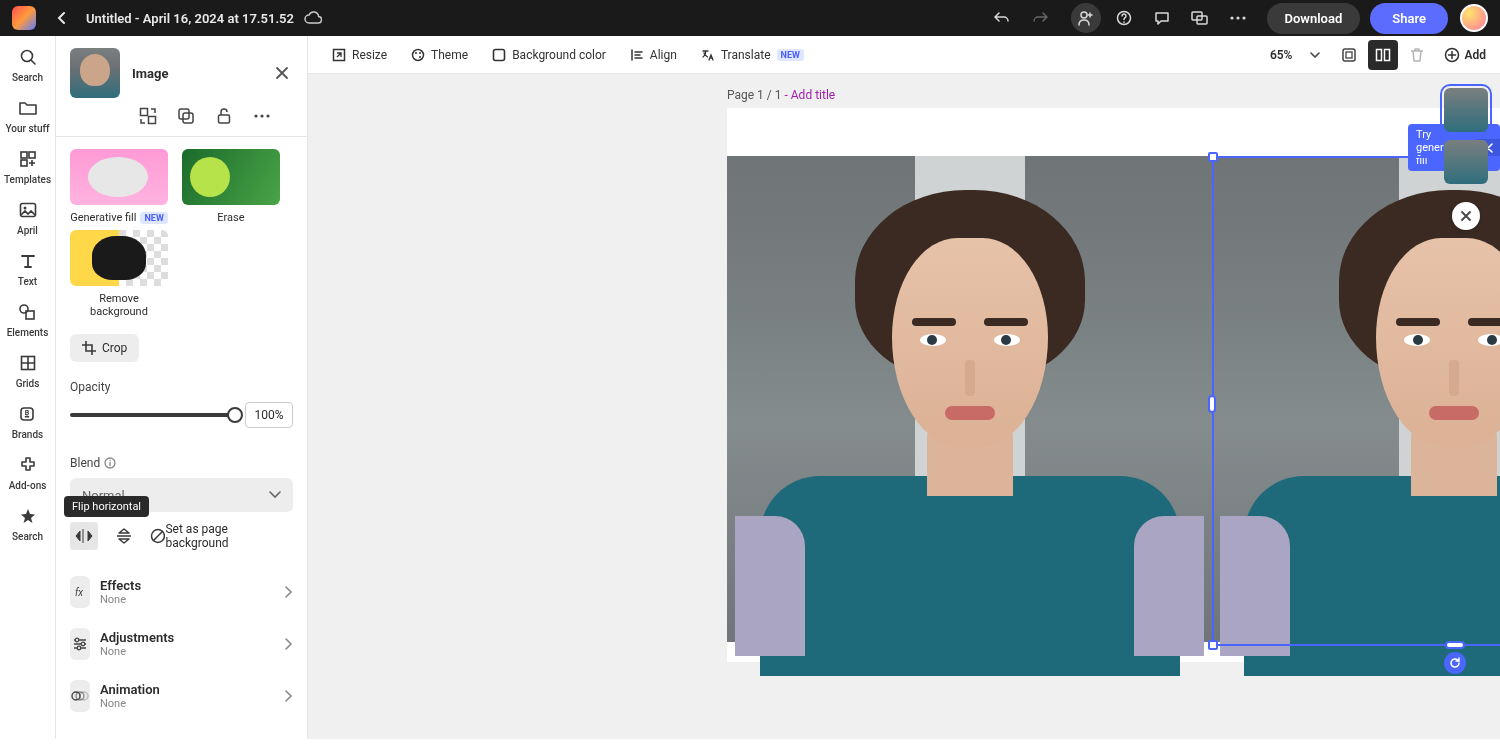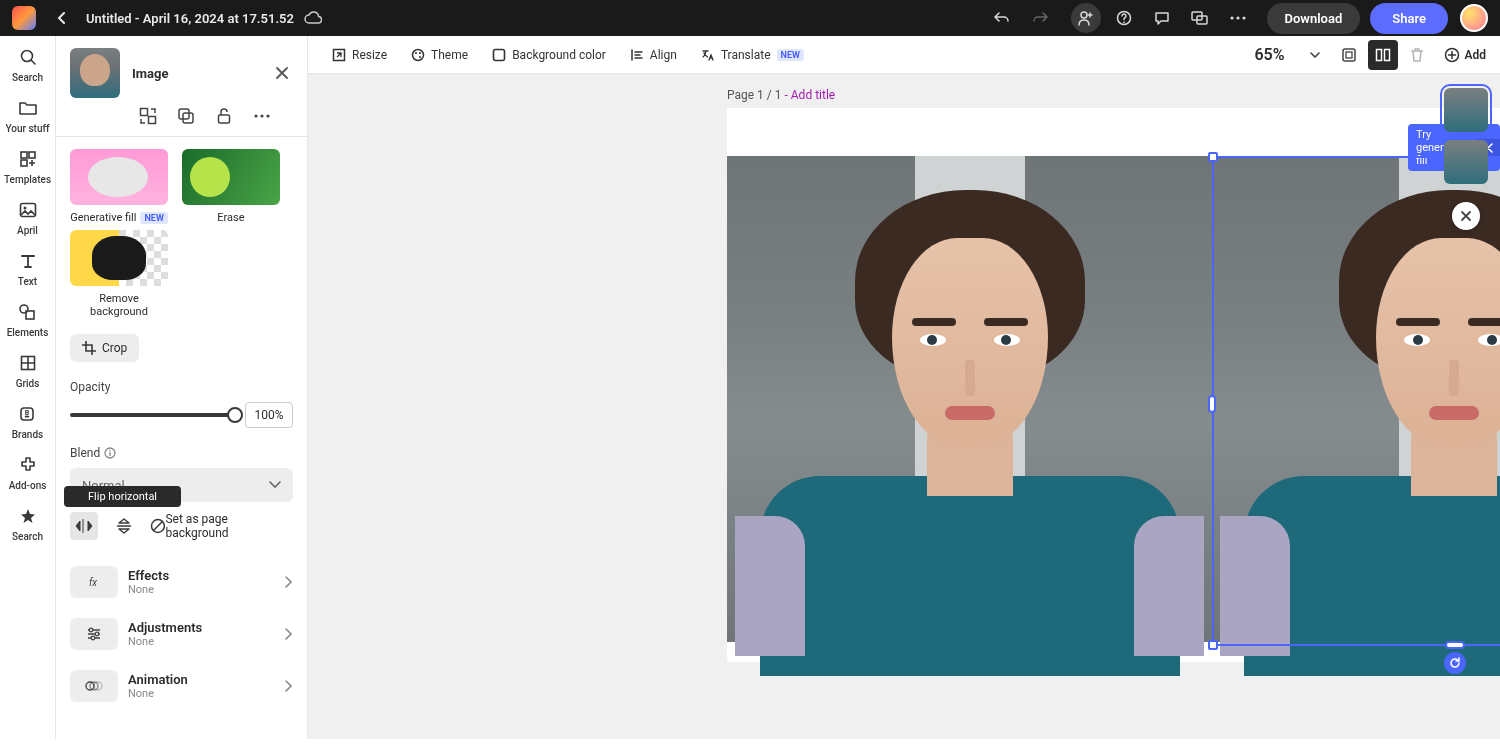--- a/index.html
+++ b/index.html
@@ -42,50 +42,50 @@
 .gf-img::after{content:"";position:absolute;left:18px;top:8px;width:60px;height:40px;background:#e7e7e7;border-radius:50%}
 .er-img{background:linear-gradient(120deg,#1a6b2a,#4aa447);position:relative}
 .er-img::after{content:"";position:absolute;left:8px;top:8px;width:40px;height:40px;background:#b6e24a;border-radius:50%}
 .rb-img{background:linear-gradient(90deg,#ffd84a 50%,transparent 50%),repeating-conic-gradient(#ddd 0 25%,#fff 0 50%);background-size:100% 100%,14px 14px;position:relative}
 .rb-img::after{content:"";position:absolute;left:22px;top:6px;width:54px;height:44px;background:#1a1a1a;border-radius:44% 44% 38% 38%}
 .card-label{font-size:11px;margin-top:6px;text-align:center;display:flex;align-items:center;gap:4px}
 .new-badge{font-size:9px;font-weight:700;background:#dfe6ff;color:#4a5fff;border-radius:3px;padding:1px 4px}
 
 .crop-btn{display:inline-flex;align-items:center;gap:6px;background:#ededed;border-radius:6px;padding:7px 12px;font-size:12px;cursor:pointer;margin:10px 0 18px}
 .section-label{font-size:12px;color:#444;margin-bottom:8px;display:flex;align-items:center;gap:4px}
-.opacity-row{display:flex;align-items:center;gap:10px;margin-bottom:18px}
+.opacity-row{display:flex;align-items:center;gap:10px;margin-bottom:28px}
 .slider{flex:1;height:4px;background:#ddd;border-radius:2px;position:relative}
 .slider-fill{position:absolute;left:0;top:0;height:4px;background:#3a3a3a;border-radius:2px;width:100%}
 .slider-thumb{position:absolute;right:-8px;top:-6px;width:16px;height:16px;border:2px solid #3a3a3a;background:#fff;border-radius:50%}
 .opacity-val{width:48px;height:26px;border:1px solid #ccc;border-radius:4px;text-align:center;font-size:12px;line-height:24px}
 
 .blend-select{width:100%;height:34px;background:#ededed;border-radius:6px;display:flex;align-items:center;justify-content:space-between;padding:0 12px;cursor:pointer;font-size:13px;color:#666;margin-bottom:10px}
 
-.tooltip{position:absolute;background:#2a2a2a;color:#fff;font-size:11px;padding:4px 24px;border-radius:4px;white-space:nowrap}
+.tooltip{position:absolute;background:#2a2a2a;color:#fff;font-size:11px;padding:4px 8px;border-radius:4px;white-space:nowrap}
 
 .flip-row{display:flex;align-items:center;gap:12px;margin-bottom:16px;position:relative}
 .flip-btn{width:28px;height:28px;border-radius:4px;display:flex;align-items:center;justify-content:center;cursor:pointer}
 .flip-btn.active{background:#e6e6e6}
 .set-bg{display:flex;align-items:center;font-size:12px;cursor:pointer}
 
 .acc{display:flex;align-items:center;gap:10px;padding:10px 0;cursor:pointer}
-.acc-icon{width:48px;height:32px;background:#ededed;border-radius:6px;display:flex;align-items:center;justify-content:center}
+.acc-icon{width:20px;height:32px;background:#ededed;border-radius:6px;display:flex;align-items:center;justify-content:center}
 .acc-body{flex:1}
 .acc-title{font-size:13px;font-weight:600}
 .acc-sub{font-size:11px;color:#888}
 .chev{color:#888}
 
 .panel-foot{padding:10px 14px;font-size:11px;color:#555;border-top:1px solid #eee}
 .panel-foot b{font-weight:700;color:#222}
 
 .canvas-area{flex:1;background:#f0f0f0;display:flex;flex-direction:column;position:relative}
 .context-bar{height:38px;background:#fff;border-bottom:1px solid #e5e5e5;display:flex;align-items:center;padding:0 14px;gap:4px}
 .ctx-btn{display:flex;align-items:center;gap:6px;padding:6px 10px;font-size:12px;cursor:pointer;border-radius:4px;color:#333}
 .ctx-spacer{flex:1}
-.zoom{font-size:16px;font-weight:600;margin-right:12px}
+.zoom{font-size:12px;font-weight:600;margin-right:4px}
 .ctx-icon-btn{width:30px;height:30px;display:flex;align-items:center;justify-content:center;border-radius:4px;cursor:pointer;color:#444}
 .ctx-icon-btn.active{background:#2a2a2a;color:#fff}
 .add-btn{display:flex;align-items:center;gap:4px;font-size:12px;font-weight:600;cursor:pointer;margin-left:8px}
 
 .stage{flex:1;position:relative;overflow:hidden}
 .page-label{position:absolute;left:419px;top:14px;font-size:12px;color:#555}
 .page-label .addt{color:#a21caf}
 .page{position:absolute;left:419px;top:34px;width:970px;height:554px;background:#fff}
 .portrait{position:absolute;top:48px;height:486px;background:linear-gradient(180deg,#6f7476 0%,#7a8183 35%,#858c8e 55%,#6f7578 100%)}
 .p-left{left:0;width:485px}

